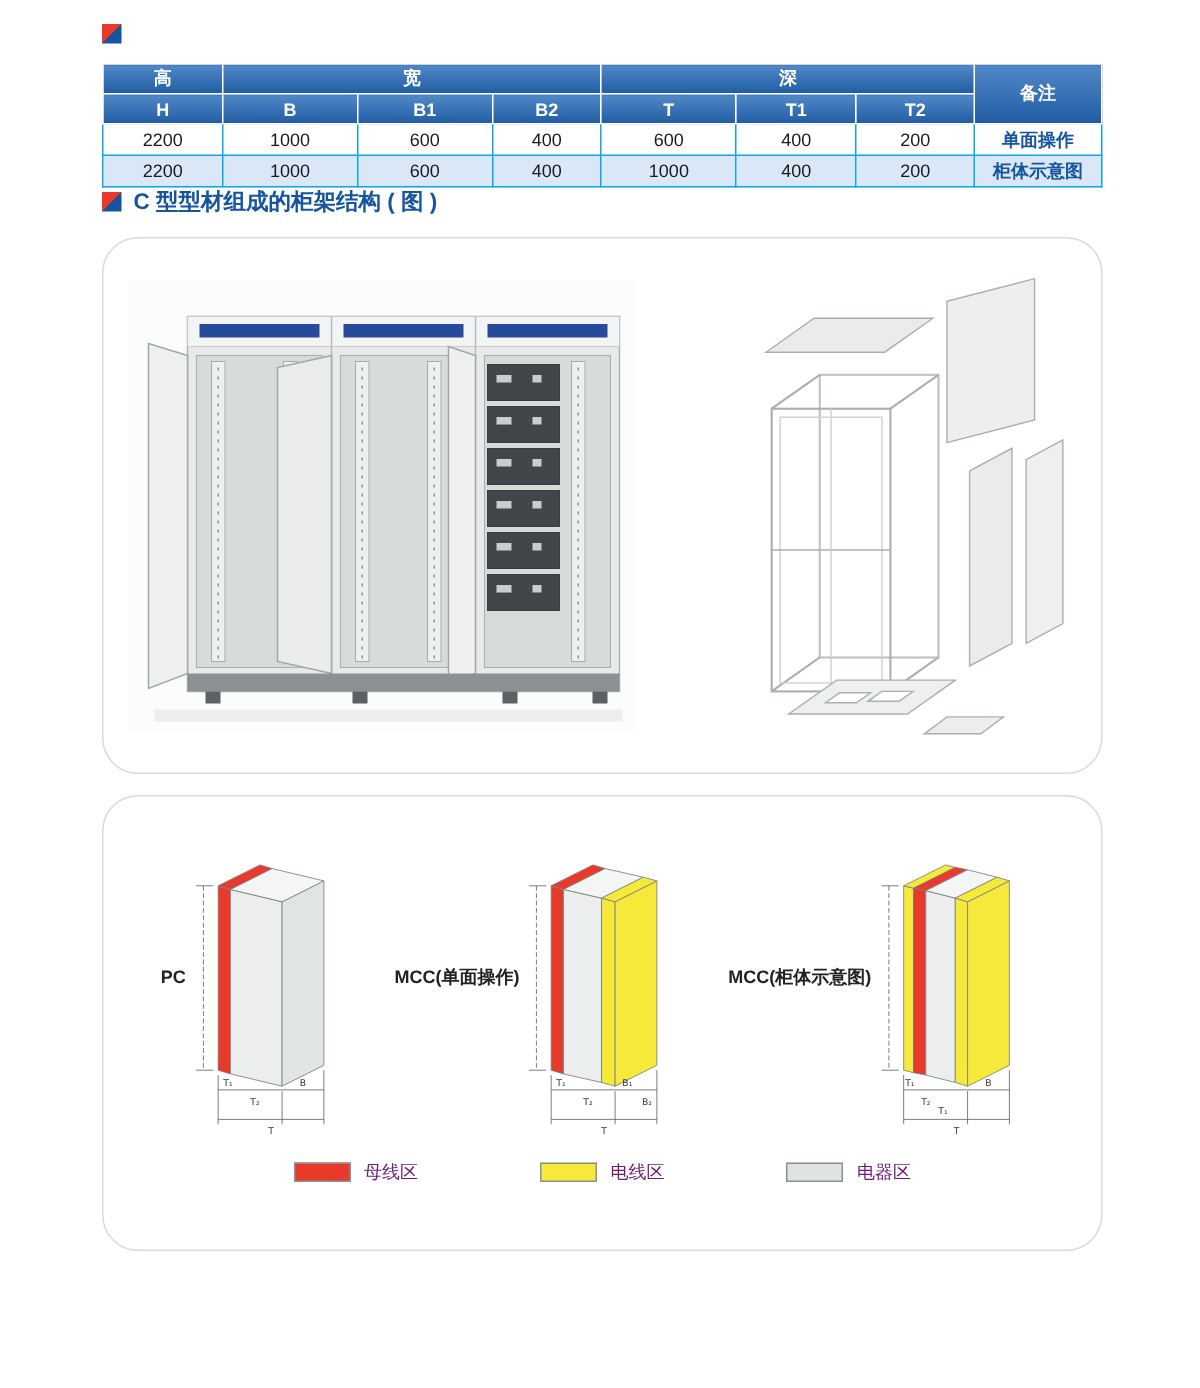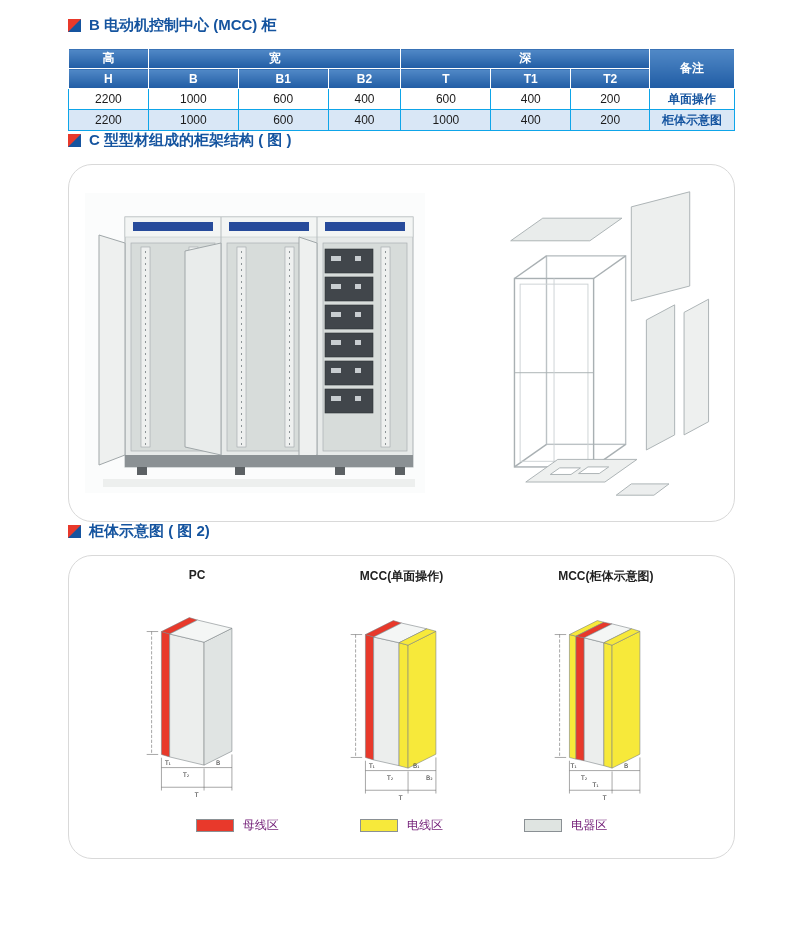--- a/index.html
+++ b/index.html
@@ -19,38 +19,37 @@
              border: 1px solid #ffffff; height: 20px; font-weight: 700; padding: 0 2px; }
   .spec td { height: 21px; color: #1b1b1b; border: 1px solid #0ea5e9; background: #fff; }
   .spec tr.alt td { background: #d9e7f6; }
   .spec td.note { color: #15549f; font-weight: 700; text-align: center; }
 
   .panel { border: 1px solid #d9d9d9; border-radius: 24px; margin-top: 14px; background: #fff; }
   .panel-c { height: 358px; display: flex; align-items: center; justify-content: center; gap: 48px; }
   .panel-d { height: 304px; padding-top: 12px; }
 
   .diagrams { display: flex; justify-content: space-around; padding: 0 26px; }
-  .diag { display: flex; flex-direction: column; align-items: center; }
+  .diag { display: flex; flex-direction: row; align-items: center; }
   .diag figcaption { font-size: 12px; font-weight: 700; color: #222; margin-bottom: 2px; }
 
   .legend { display: flex; justify-content: space-around; padding: 0 86px; margin-top: 12px; align-items: center; }
   .legend-item { display: flex; align-items: center; gap: 9px; font-size: 12px; color: #701a75; }
   .swatch { width: 38px; height: 13px; border: 1px solid #8a9094; display: inline-block; }
 
   svg text.dim { font-size: 7.5px; fill: #333; font-family: "DejaVu Sans", sans-serif; }
 </style>
 </head>
 <body>
 
 <div class="content">
 
   <section class="sec">
     <div class="sec-title">
       <span class="flag"></span>
-      <span>B 电动机控制中心 (MCC) 柜</span>
     </div>
 
     <table class="spec">
       <colgroup>
         <col style="width:80px">
           <col style="width:90px">
           <col style="width:90px">
           <col style="width:73px">
         <col style="width:90px">
           <col style="width:80px">
@@ -194,24 +193,20 @@
           <polygon points="56,312 140,312 174,288 90,288" fill="#eef0ef" stroke="#a9b0b3"></polygon>
           <polygon points="82,304 104,304 114,297 92,297" fill="#ffffff" stroke="#a9b0b3"></polygon>
           <polygon points="112,303 134,303 144,296 122,296" fill="#ffffff" stroke="#a9b0b3"></polygon>
         </g>
         <polygon points="152,326 192,326 208,314 168,314" fill="#eceeee" stroke="#a9b0b3"></polygon>
       </svg>
     </div>
   </section>
 
   <section class="sec">
-    <div class="sec-title">
-      <span class="flag"></span>
-      <span>柜体示意图 ( 图 2)</span>
-    </div>
 
     <div class="panel panel-d">
       <div class="diagrams">
 
         <figure class="diag">
           <figcaption>PC</figcaption>
           <svg width="115" height="218" viewBox="0 0 140 266">
             <g stroke="#7a8184" stroke-width="0.7">
               <polygon points="26,208 36,211 36,61 26,58" fill="#e8392b"></polygon>
               <polygon points="36,211 78,221 78,71 36,61" fill="#eceeed"></polygon>

